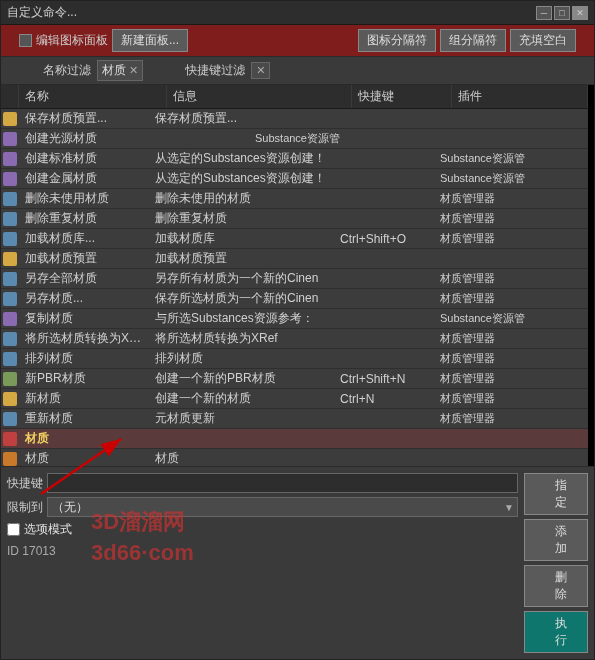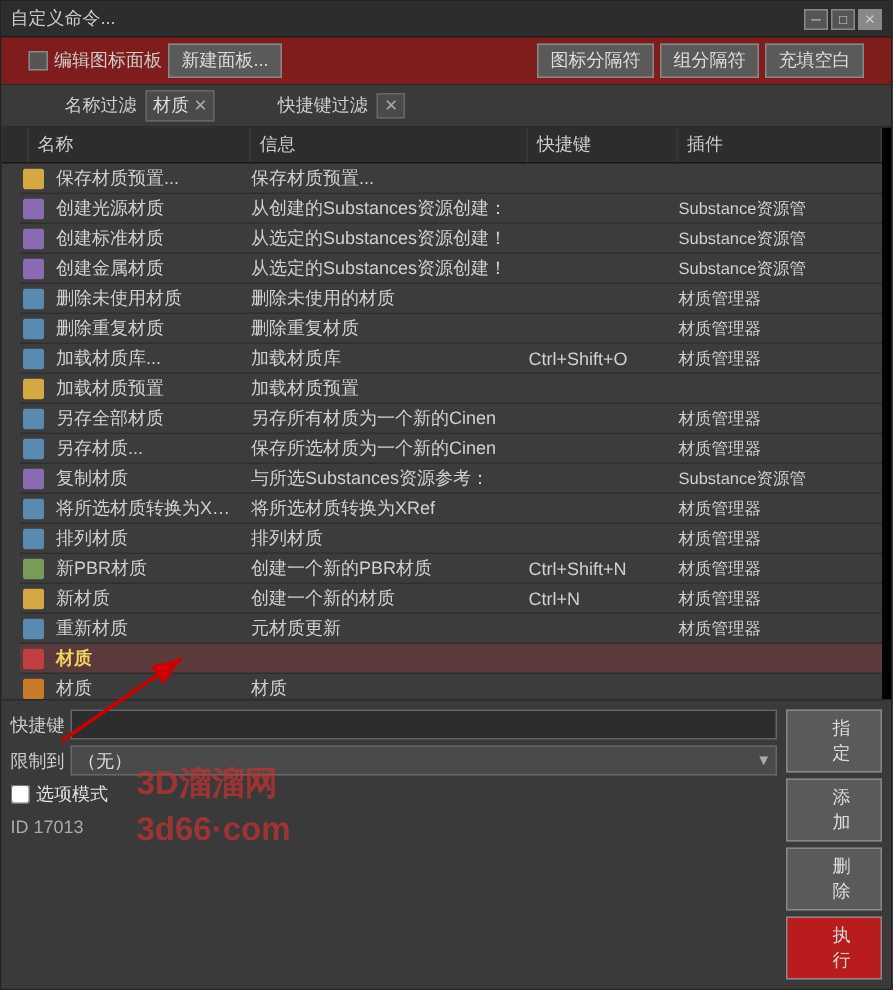--- a/index.html
+++ b/index.html
@@ -159,21 +159,20 @@
     .table-body::-webkit-scrollbar { width: 8px; }
     .table-body::-webkit-scrollbar-track { background: #2d2d2d; }
     .table-body::-webkit-scrollbar-thumb { background: #666; }
 
     .table-row {
       display: flex;
       align-items: center;
       border-bottom: 1px solid #2e2e2e;
       cursor: pointer;
       min-height: 19px;
-      margin-left: 12px;
     }
     .table-row.highlighted { background: #5a3a3a; }
 
     .td {
       padding: 1px 6px;
       font-size: 12px;
       color: #d0d0d0;
       white-space: nowrap;
       overflow: hidden;
       text-overflow: ellipsis;
@@ -354,21 +353,20 @@
     <div class="td td-name" style="">保存材质预置...</div>
     <div class="td td-info">保存材质预置...</div>
     <div class="td td-shortcut"></div>
     <div class="td td-plugin"></div>
   </div>
           <div class="table-row">
     <div class="td td-icon">
       <span class="row-icon" style="background:#8a6ab0;"></span>
     </div>
     <div class="td td-name" style="">创建光源材质</div>
-    <div class="td td-info">从创建的Substances资源创建：</div>
     <div class="td td-shortcut"></div>
     <div class="td td-plugin">Substance资源管</div>
   </div>
           <div class="table-row">
     <div class="td td-icon">
       <span class="row-icon" style="background:#8a6ab0;"></span>
     </div>
     <div class="td td-name" style="">创建标准材质</div>
     <div class="td td-info">从选定的Substances资源创建！</div>
     <div class="td td-shortcut"></div>
@@ -539,21 +537,21 @@
         <div class="checkbox-row">
           <input type="checkbox" style="">
           <span>选项模式</span>
         </div>
         <div class="id-text">ID 17013</div>
       </div>
       <div class="bottom-right">
         <button class="action-btn">指定</button>
         <button class="action-btn">添加</button>
         <button class="action-btn">删除</button>
-        <button class="action-btn" style="background:#b91c1c;">执行</button>
+        <button class="action-btn" style="background:#0f766e;">执行</button>
       </div>
     </div>
   </div>
 
   <div class="watermark">
     <div>3D溜溜网</div>
     <div>3d66·com</div>
   </div>
 
   <svg style="position:absolute;left:30px;bottom:155px;width:120px;height:80px;pointer-events:none;">

